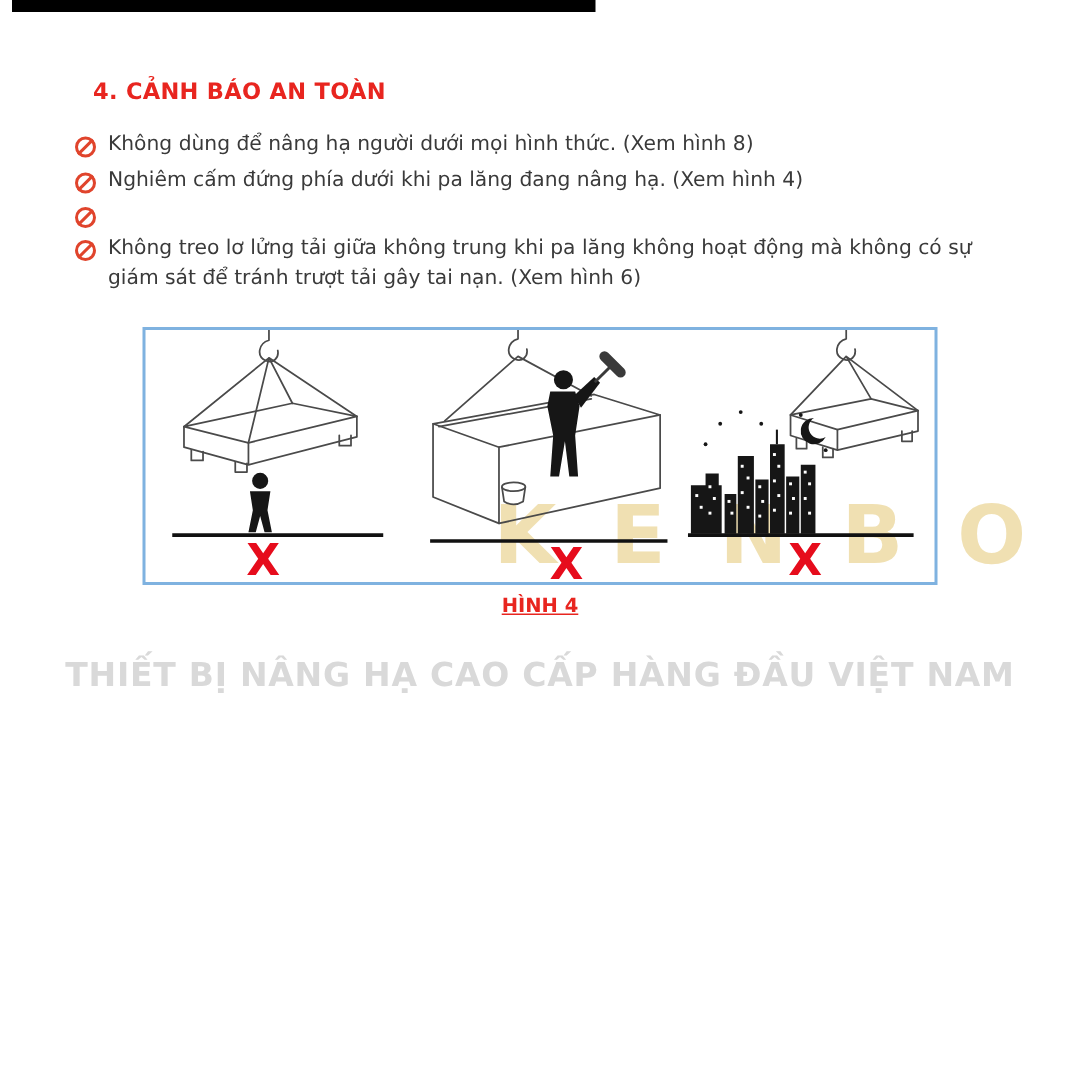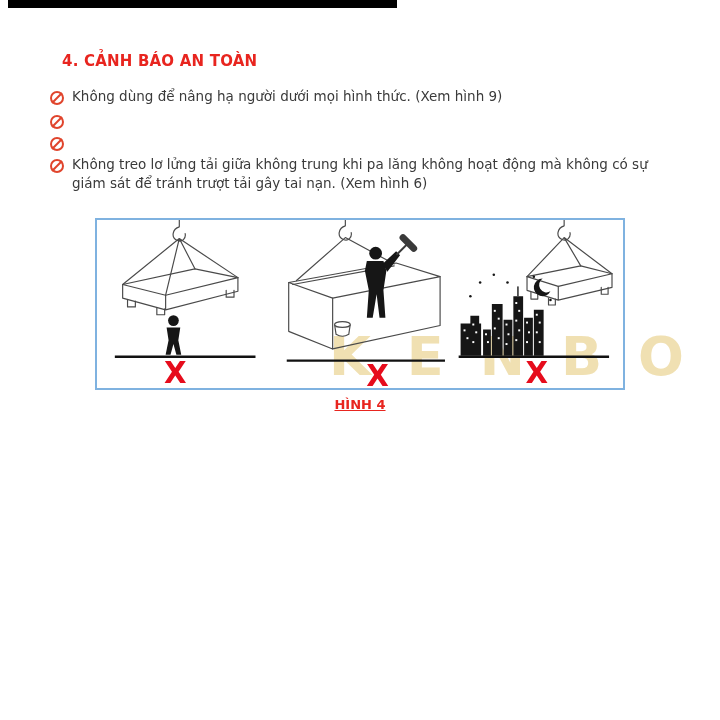--- a/index.html
+++ b/index.html
@@ -27,35 +27,37 @@
 
 <div class="page">
 
   <div class="top-bar"></div>
 
   <h2 class="section-title">4. CẢNH BÁO AN TOÀN</h2>
 
   <div class="warnings">
     <div class="warning-item">
       <span class="no-icon"></span>
-      <span class="warning-text">Không dùng để nâng hạ người dưới mọi hình thức. (Xem hình 9)</span>
+      <span class="warning-text">Không dùng để nâng hạ người dưới mọi hình thức. (Xem hình 8)</span>
     </div>
     <div class="warning-item">
       <span class="no-icon"></span>
+      <span class="warning-text">Nghiêm cấm đứng phía dưới khi pa lăng đang nâng hạ. (Xem hình 4)</span>
     </div>
     <div class="warning-item">
       <span class="no-icon"></span>
     </div>
     <div class="warning-item">
       <span class="no-icon"></span>
       <span class="warning-text">Không treo lơ lửng tải giữa không trung khi pa lăng không hoạt động mà không có sự giám sát để tránh trượt tải gây tai nạn. (Xem hình 6)</span>
     </div>
   </div>
 
   <div class="wm-logo">KENBO</div>
+  <div class="wm-tagline">THIẾT BỊ NÂNG HẠ CAO CẤP HÀNG ĐẦU VIỆT NAM</div>
 
   <div class="figure">
     <svg viewBox="0 0 530 172" xmlns="http://www.w3.org/2000/svg">
 
       <g>
         <g class="lineart">
           <path d="M80,0 v7 c-7,2 -9,11 -2,14 c5,2 9,-2 8,-7"></path>
           <path d="M80,19 L22,66 M80,19 L96,50 M80,19 L140,59 M80,19 L66,77"></path>
           <path d="M22,66 L96,50 L140,59 L66,77 Z"></path>
           <path d="M22,66 v14 L66,92 V77 M66,92 L140,73 V59"></path>

